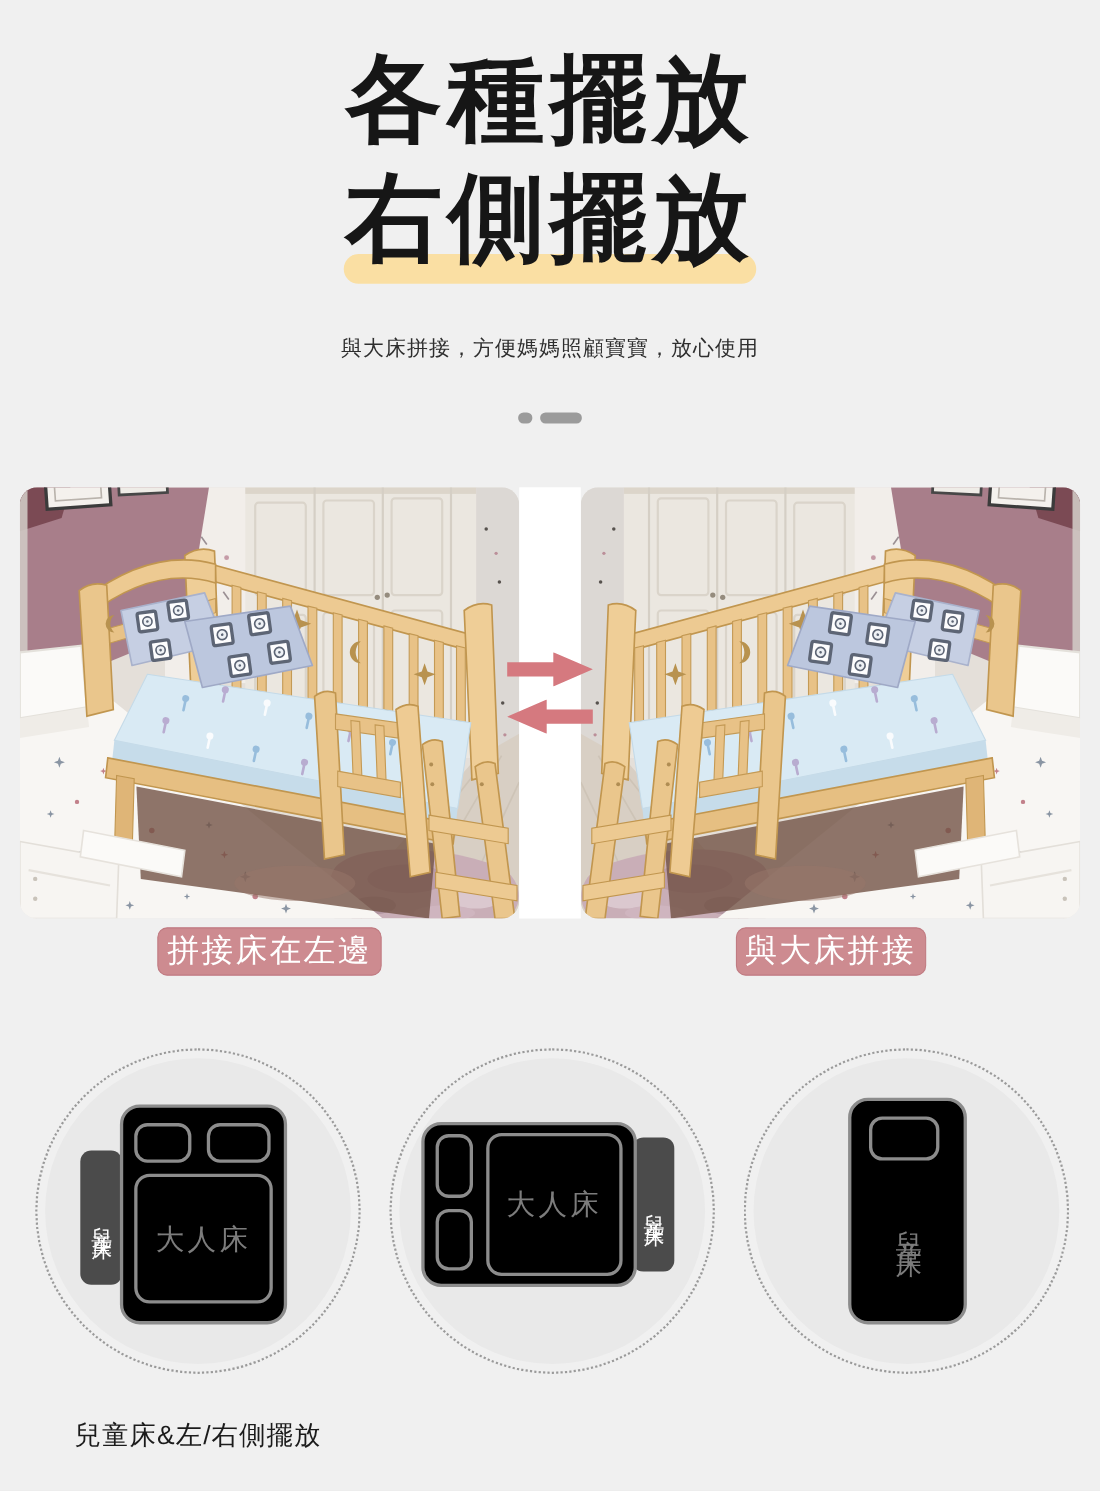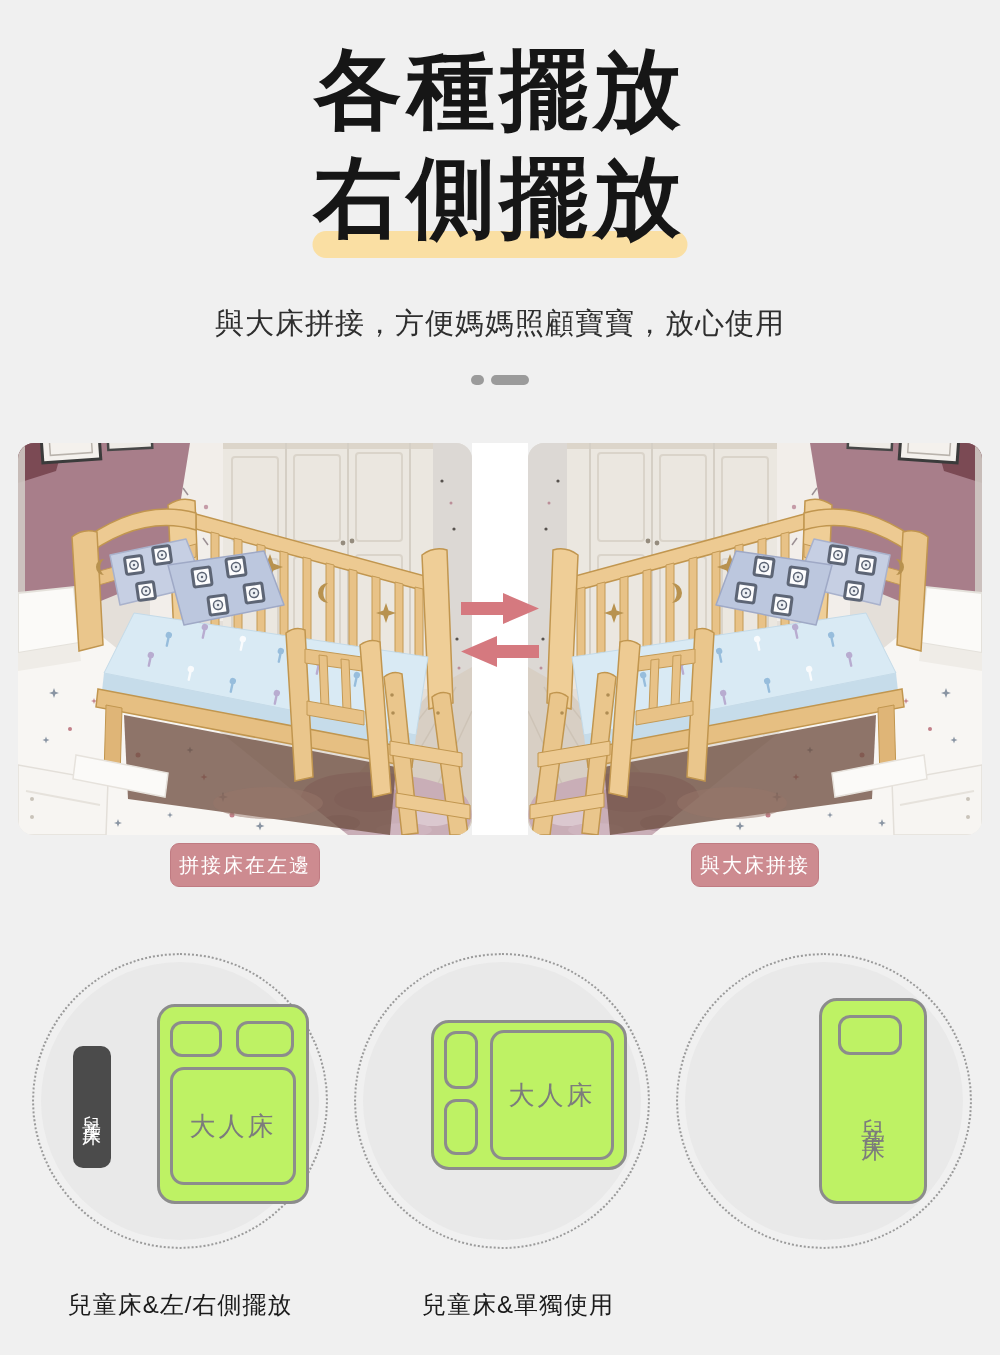--- a/index.html
+++ b/index.html
@@ -6,21 +6,21 @@
   body{background:#e8e8e8;font-family:"Liberation Sans","DejaVu Sans",sans-serif;}
   .page{position:relative;width:1000px;height:1355px;margin:0 auto;background:#f0f0f0;overflow:hidden;}
 
   
   .title-wrap{position:absolute;top:36px;left:0;width:1000px;text-align:center;}
   .title-line{position:relative;z-index:1;font-size:88px;line-height:108px;font-weight:900;
     color:#161616;letter-spacing:5px;white-space:nowrap;}
   .title-highlight{position:absolute;z-index:0;top:195px;left:50%;transform:translateX(-50%);
     width:375px;height:27px;border-radius:14px;background:#fadfa3;}
   .subtitle{position:absolute;top:304px;left:0;width:1000px;text-align:center;
-    font-size:29px;color:#2e2e2e;letter-spacing:1px;}
+    font-size:19px;color:#2e2e2e;letter-spacing:1px;}
   .divider{position:absolute;top:375px;left:0;width:1000px;display:flex;justify-content:center;
     align-items:center;gap:7px;}
   .divider .dot{width:13px;height:10px;border-radius:5px;background:#9b9b9b;}
   .divider .dash{width:38px;height:10px;border-radius:5px;background:#9b9b9b;}
 
   
   .photos{position:absolute;top:443px;left:0;width:1000px;height:392px;}
   .photo-gap{position:absolute;left:472px;top:0;width:56px;height:392px;background:#ffffff;}
   .photo{position:absolute;top:0;width:454px;height:392px;border-radius:16px;overflow:hidden;}
   .photo svg{display:block;width:454px;height:392px;}
@@ -28,29 +28,29 @@
   .photo-right{left:528px;}
   .photo-right svg{transform:scaleX(-1);}
   .swap-arrows{position:absolute;left:461px;top:150px;width:78px;display:flex;
     flex-direction:column;gap:12px;align-items:center;}
 
   
   .badges{position:absolute;top:843px;left:0;width:1000px;height:44px;}
   .badge-col{position:absolute;top:0;width:454px;display:flex;justify-content:center;}
   .badge-col.left{left:18px;}  .badge-col.right{left:528px;}
   .badge{background:#cd8b90;border:1px solid #c07b82;border-radius:9px;color:#ffffff;
-    font-size:20px;letter-spacing:2px;padding:5px 8px;line-height:32px;white-space:nowrap;}
+    font-size:29px;letter-spacing:2px;padding:5px 8px;line-height:32px;white-space:nowrap;}
 
   
   .layouts{position:absolute;top:953px;left:32px;display:flex;gap:26px;}
   .ring{width:292px;height:292px;border:2px dotted #9a9a9a;border-radius:50%;
     display:flex;align-items:center;justify-content:center;}
   .disc{position:relative;width:278px;height:278px;border-radius:50%;background:#e9e9e9;}
   .bed-outline{position:absolute;box-sizing:border-box;border:3px solid #8c8c8c;
-    border-radius:18px;background:#bef264;margin-left:48px;}
+    border-radius:18px;background:#000000;}
   .pillow{position:absolute;box-sizing:border-box;border:3px solid #8c8c8c;border-radius:12px;}
   .mattress{position:absolute;box-sizing:border-box;border:3px solid #8c8c8c;border-radius:14px;
     display:flex;align-items:center;justify-content:center;}
   .mattress span{font-size:26px;color:#7c7c7c;letter-spacing:3px;}
   .child-tag{position:absolute;background:#4b4b4b;border-radius:10px;
     display:flex;align-items:center;justify-content:center;}
   .child-tag span{writing-mode:vertical-rl;text-orientation:upright;line-height:1;
     color:#ffffff;font-size:19px;letter-spacing:5px;}
   .solo-label{position:absolute;left:50%;top:98px;transform:translateX(-50%);
     writing-mode:vertical-rl;text-orientation:upright;line-height:1;
@@ -396,16 +396,15 @@
         <div class="bed-outline" style="left:86px;top:36px;width:108px;height:206px;">
           <div class="pillow" style="left:16px;top:14px;width:64px;height:40px;"></div>
           <div class="solo-label">兒童床</div>
         </div>
       </div>
     </div>
   </div>
 
   <div class="captions">
     <div class="caption">兒童床&amp;左/右側擺放</div>
-    <div class="caption">兒童床&amp;單獨使用</div>
   </div>
 
 </div>
 
 </body></html>

